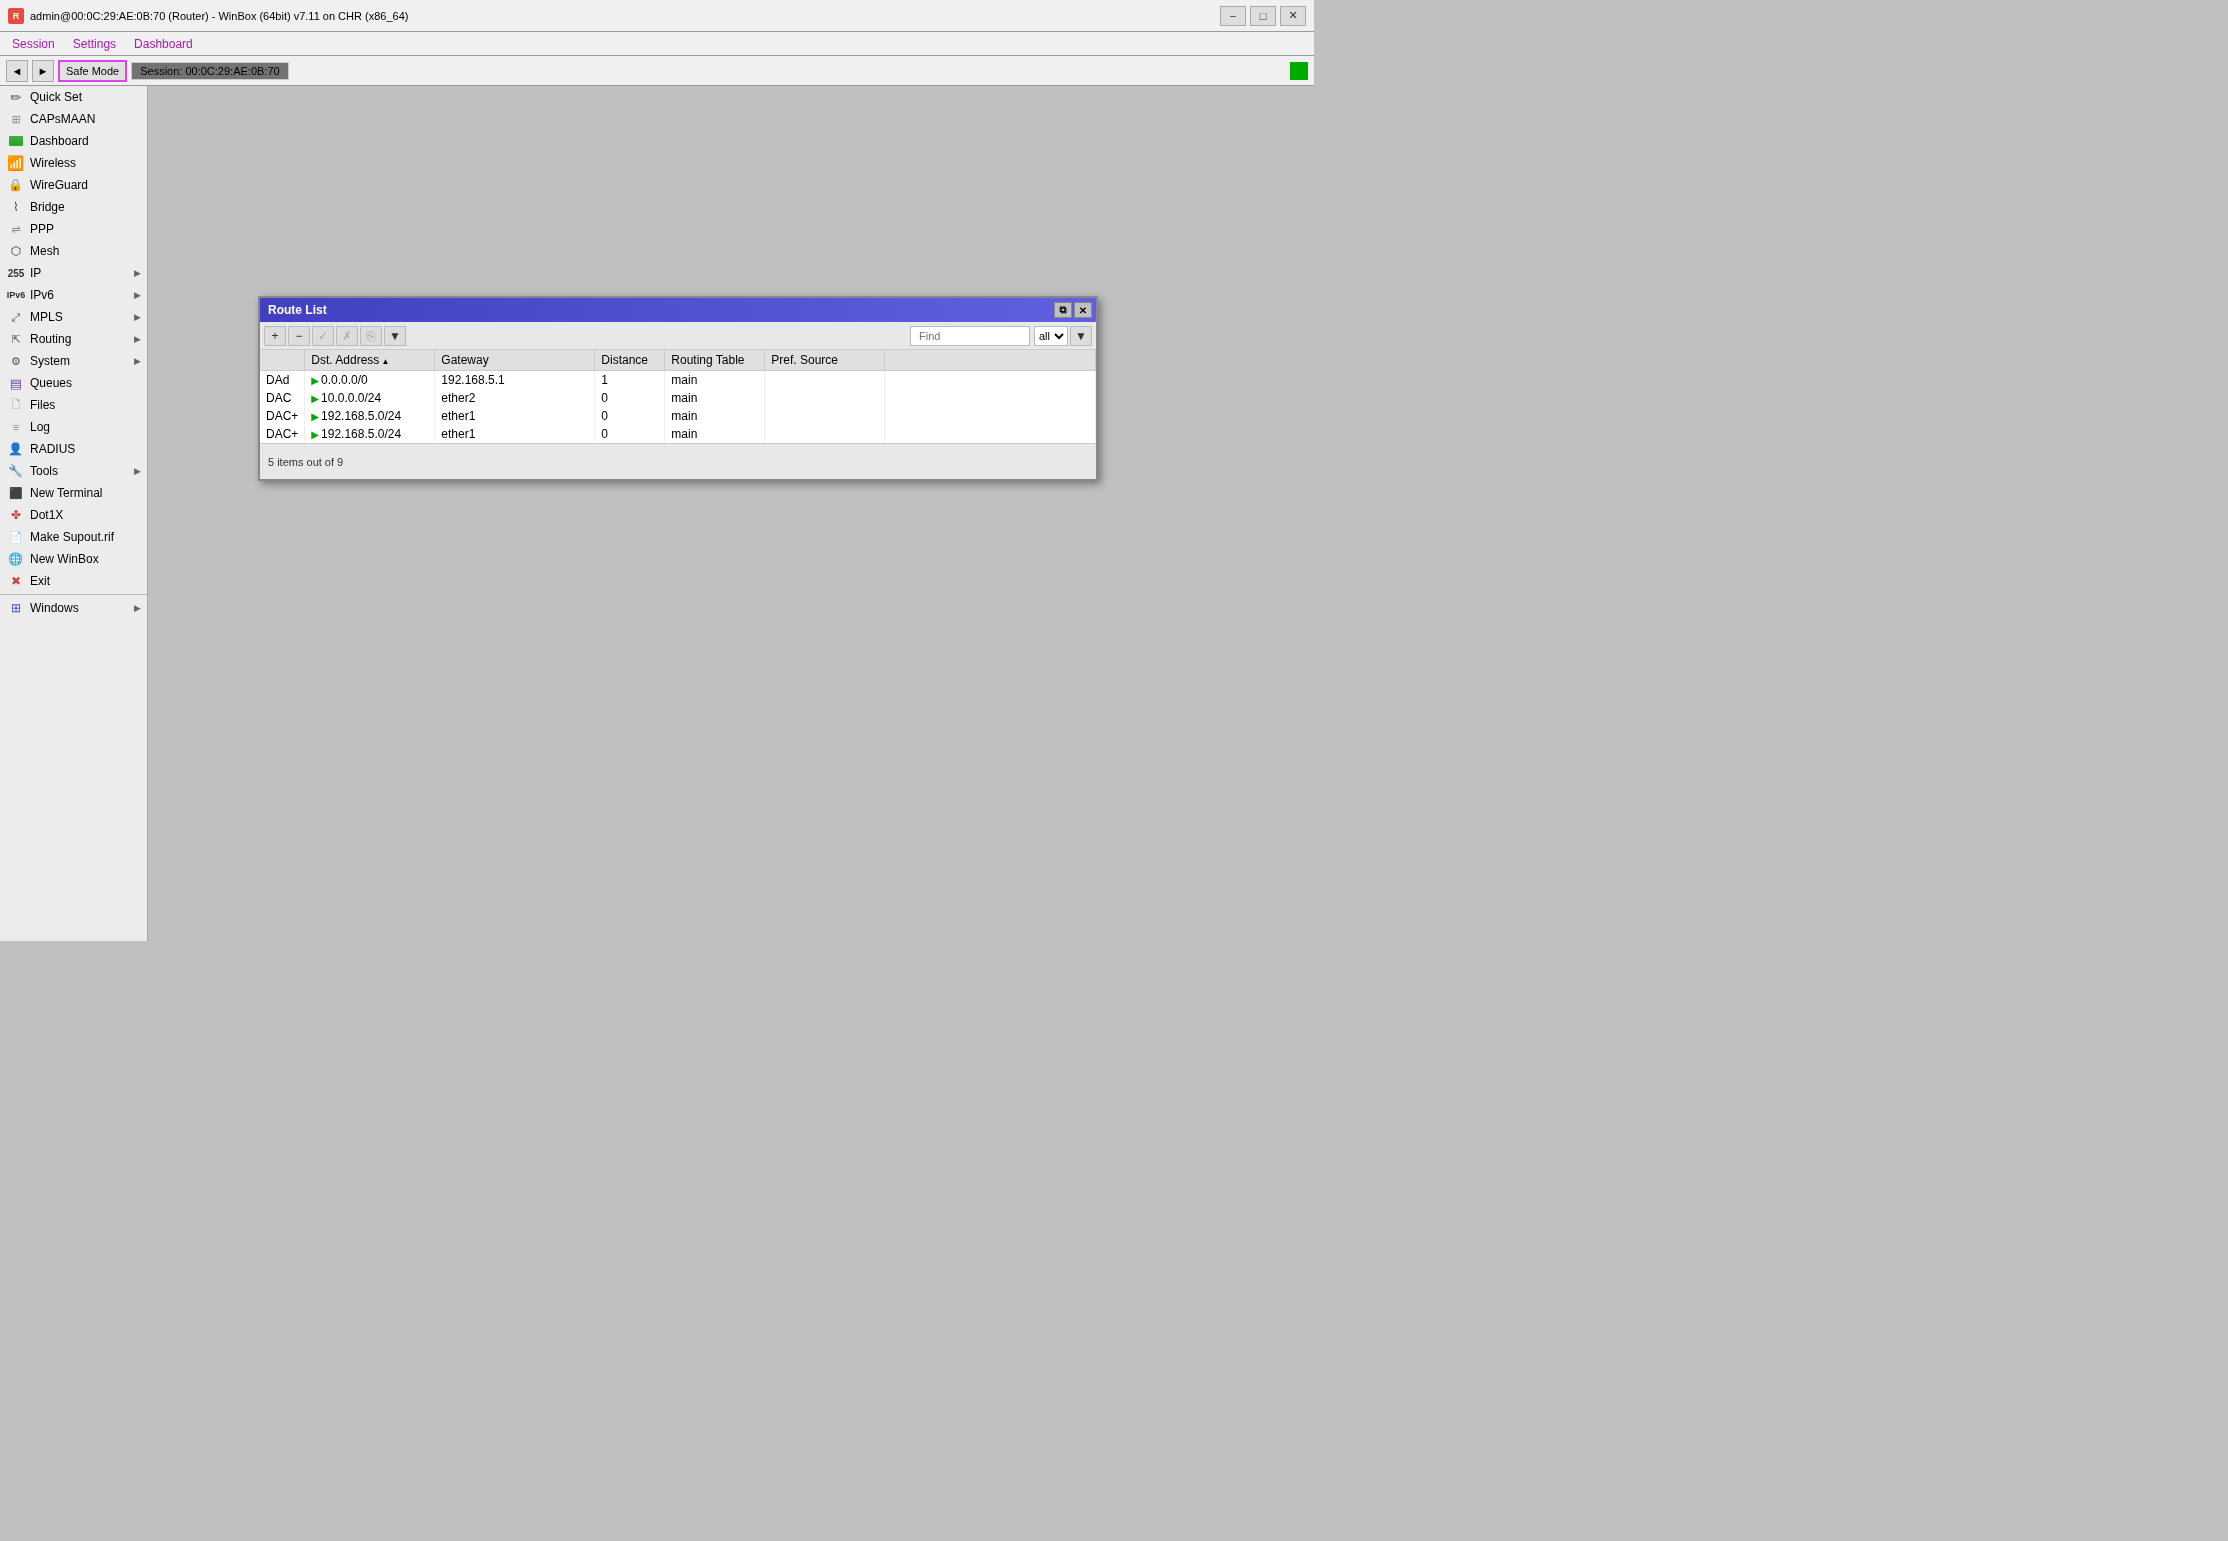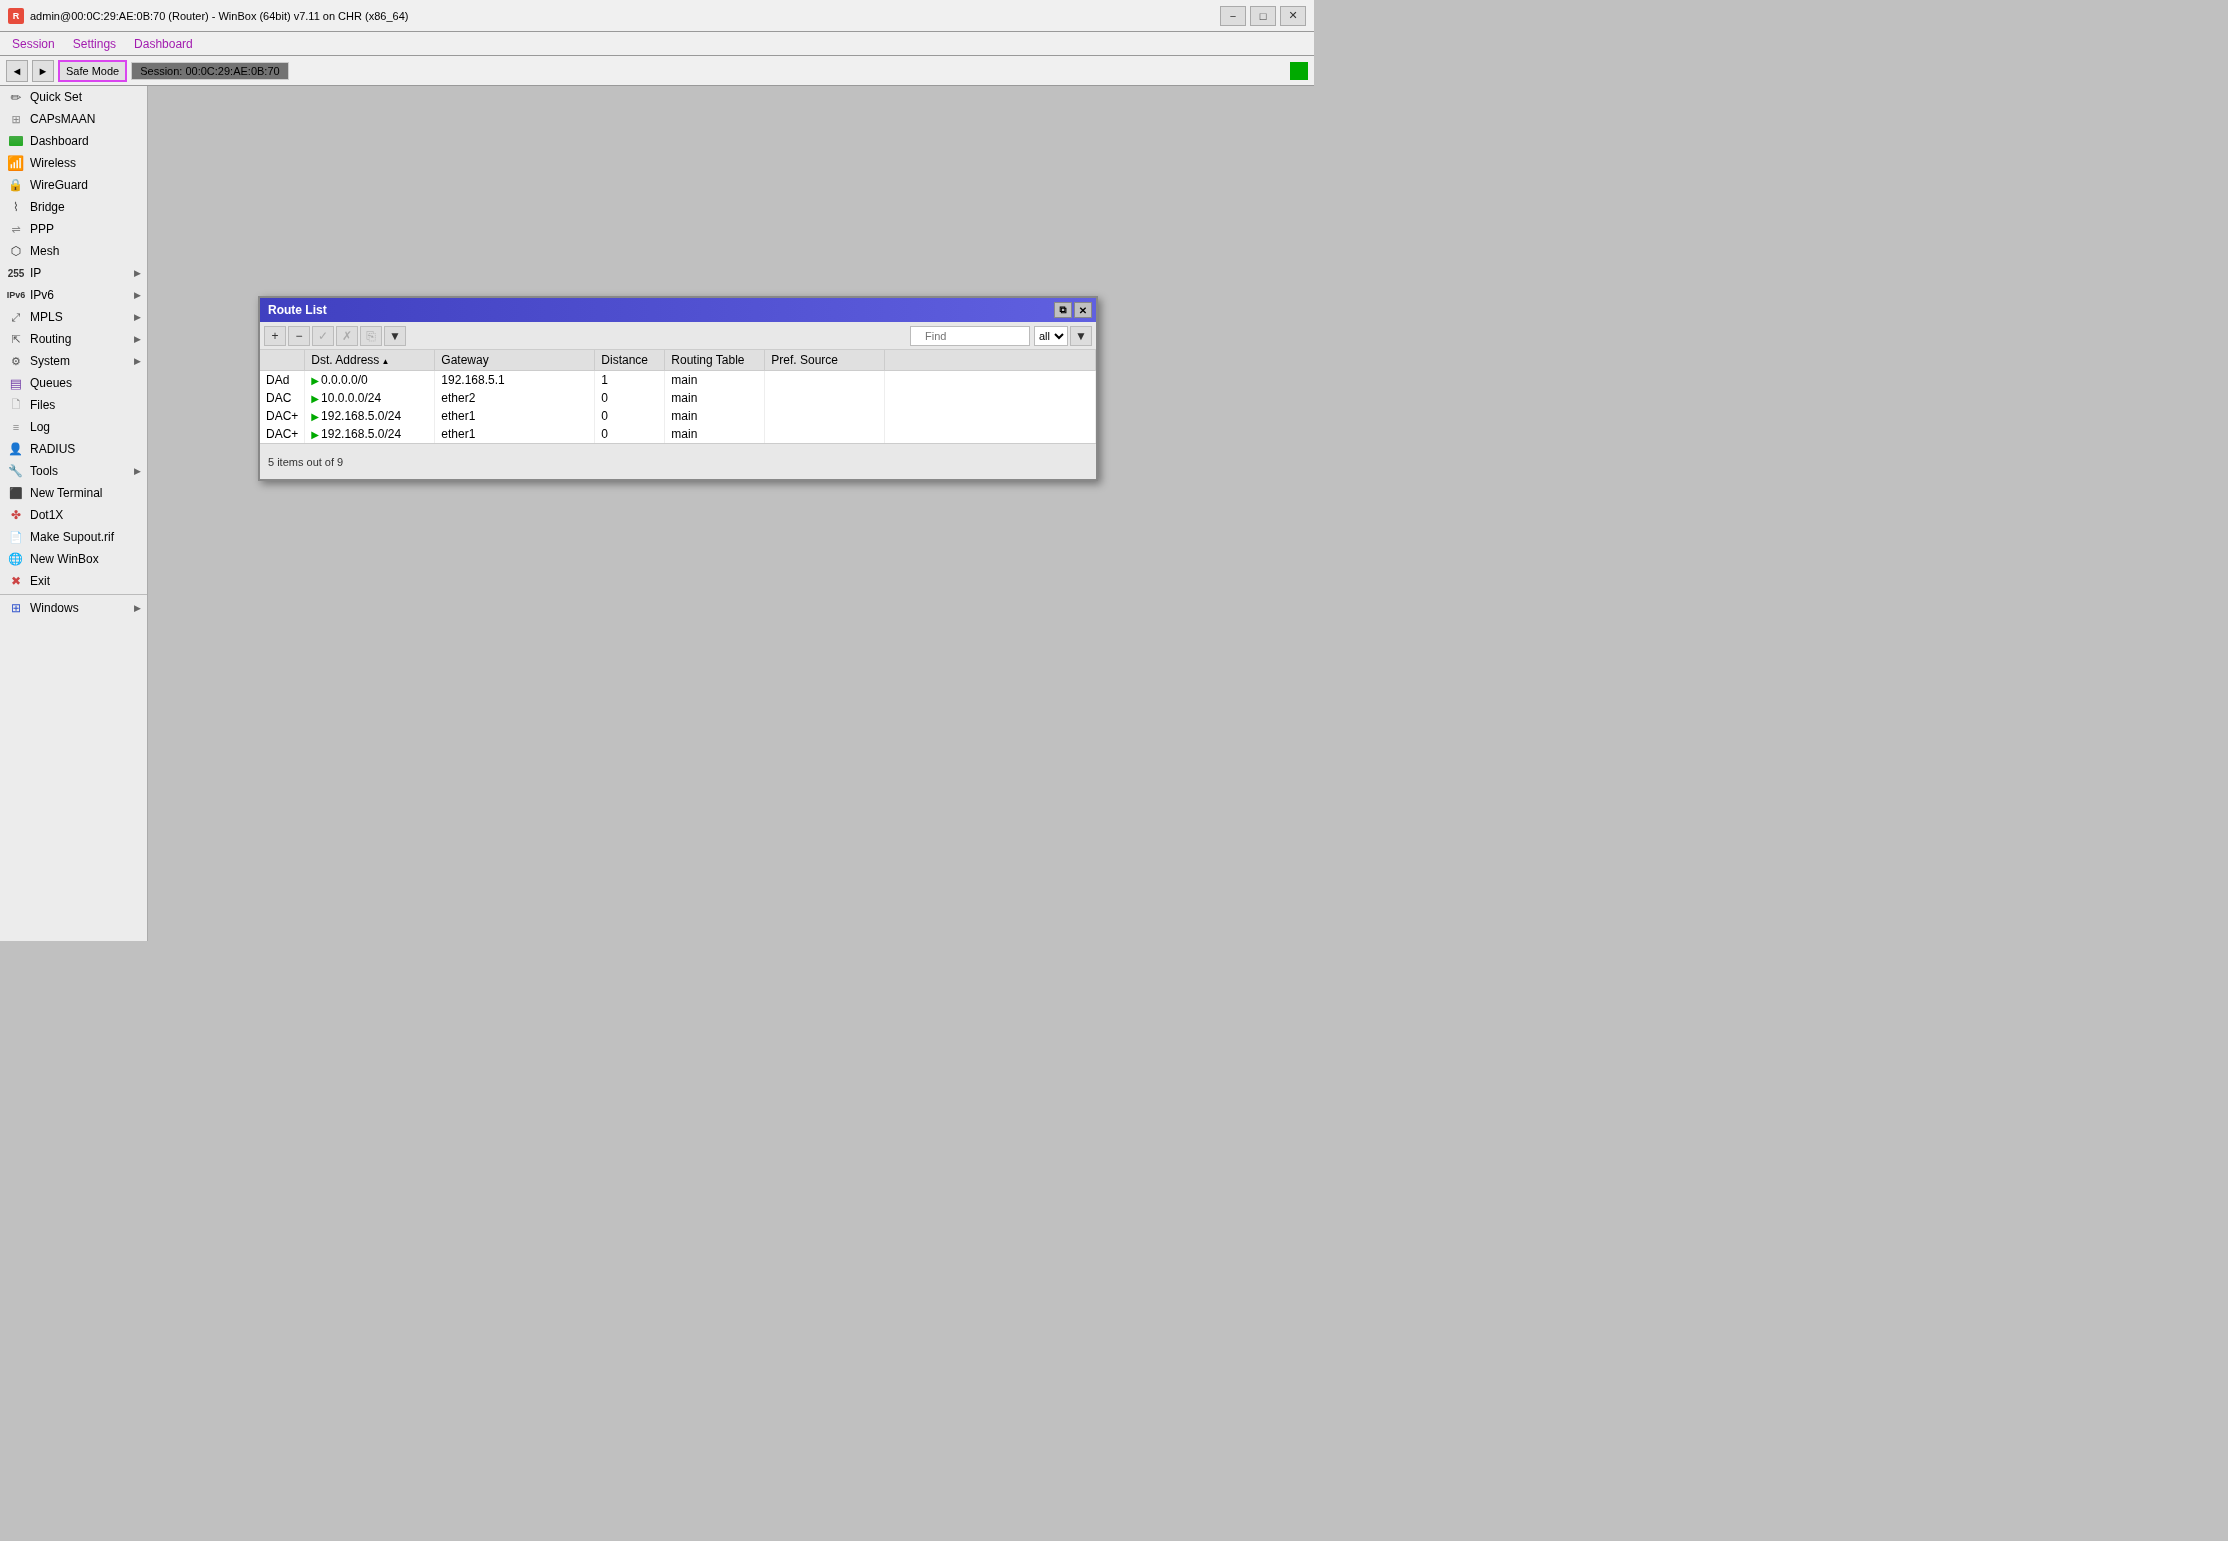--- a/index.html
+++ b/index.html
@@ -240,21 +240,21 @@
       justify-content: center;
       font-size: 12px;
       color: #333;
     }
     .w-btn.disabled { color: #aaa; cursor: default; }
     .find-input {
       margin-left: auto;
       height: 20px;
       width: 120px;
       border: 1px solid #bbb;
-      padding: 0 14px;
+      padding: 0 8px;
       font-size: 11px;
       background: white;
     }
     .find-select {
       height: 20px;
       border: 1px solid #bbb;
       font-size: 11px;
       background: white;
       margin-left: 2px;
     }

